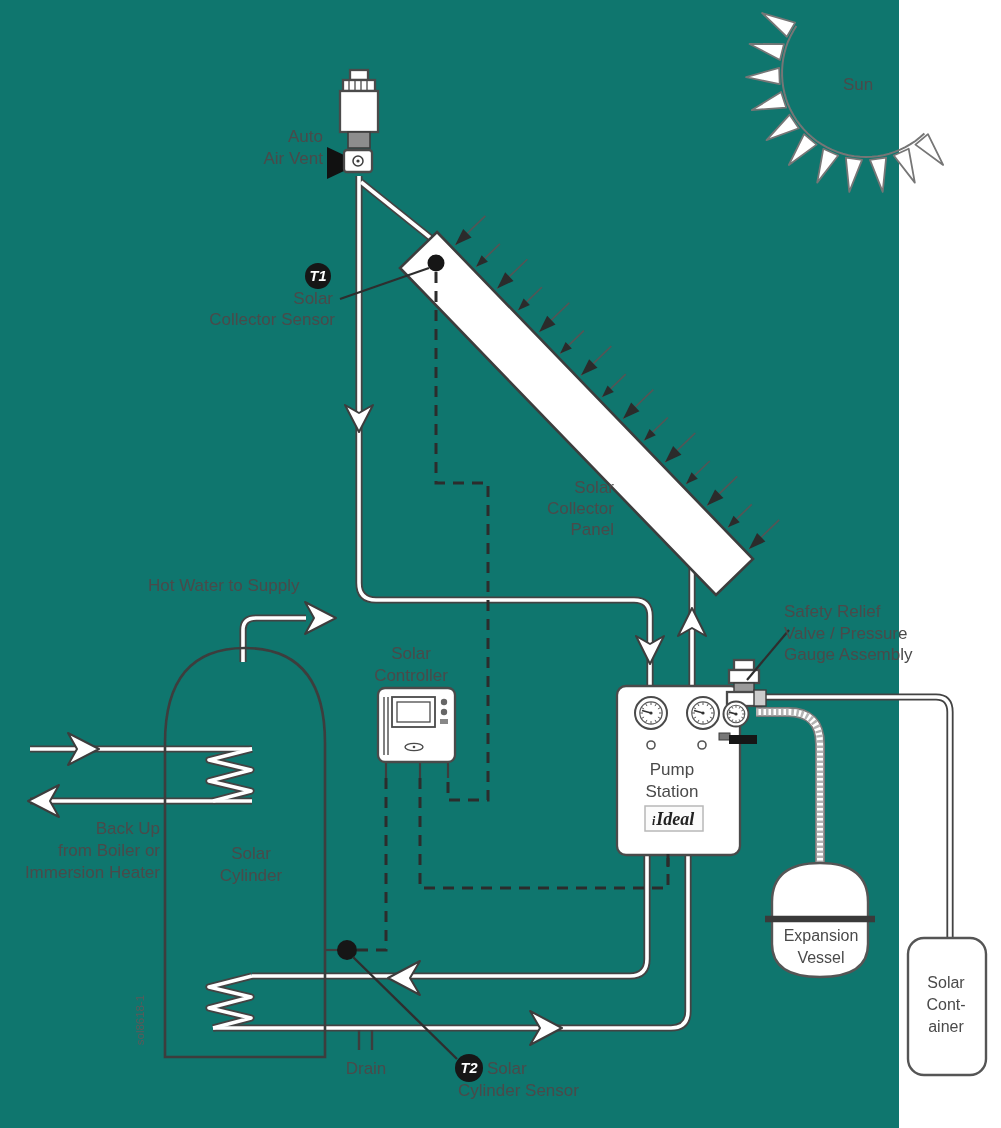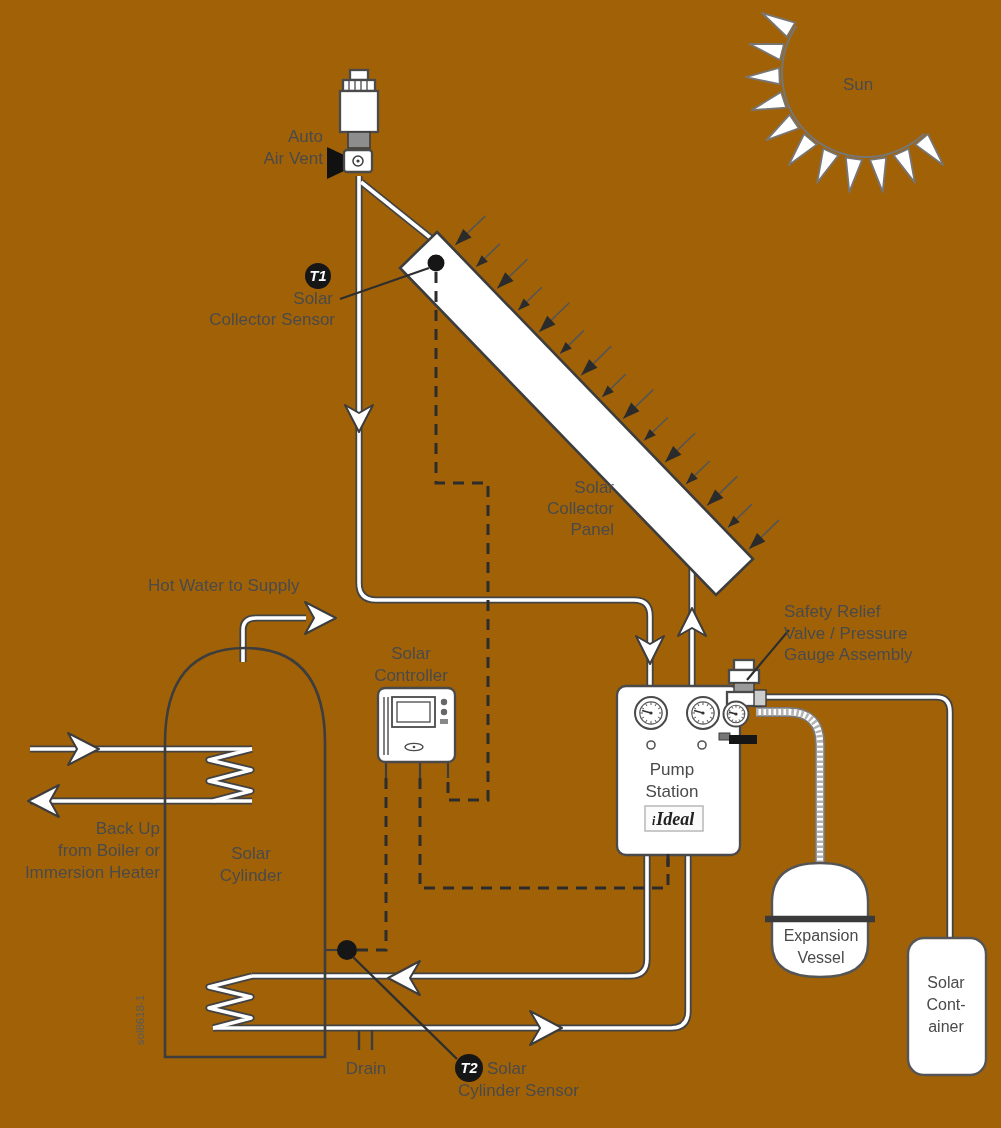--- a/index.html
+++ b/index.html
@@ -1,16 +1,16 @@
 <!DOCTYPE html>
 <html><head>
 <meta charset="utf-8">
 <style>
   html,body{margin:0;padding:0;background:#fff;}
-  .stage{width:1001px;height:1128px;position:relative;background:#a16207;}
+  .stage{width:899px;height:1128px;position:relative;background:#0f766e;}
   svg{display:block;}
   svg text{font-family:"Liberation Sans", sans-serif;}
   .pipe{fill:none;stroke:#434343;stroke-width:7.2;stroke-linejoin:round;stroke-linecap:butt;}
   .pipe-core{fill:none;stroke:#ffffff;stroke-width:3.6;stroke-linejoin:round;stroke-linecap:butt;}
   .flow{fill:#ffffff;stroke:#3d3d3d;stroke-width:2;stroke-linejoin:round;}
   .cable{fill:none;stroke:#2c2c2c;stroke-width:3;stroke-dasharray:11 8;}
   .solid-thin{fill:none;stroke:#3d3d3d;stroke-width:2.2;}
   .box{fill:#ffffff;stroke:#4a4a4a;stroke-width:2.3;}
   .lbl{fill:#4a4a4a;font-size:17px;}
   .lbl-sm{fill:#4a4a4a;font-size:16px;}

